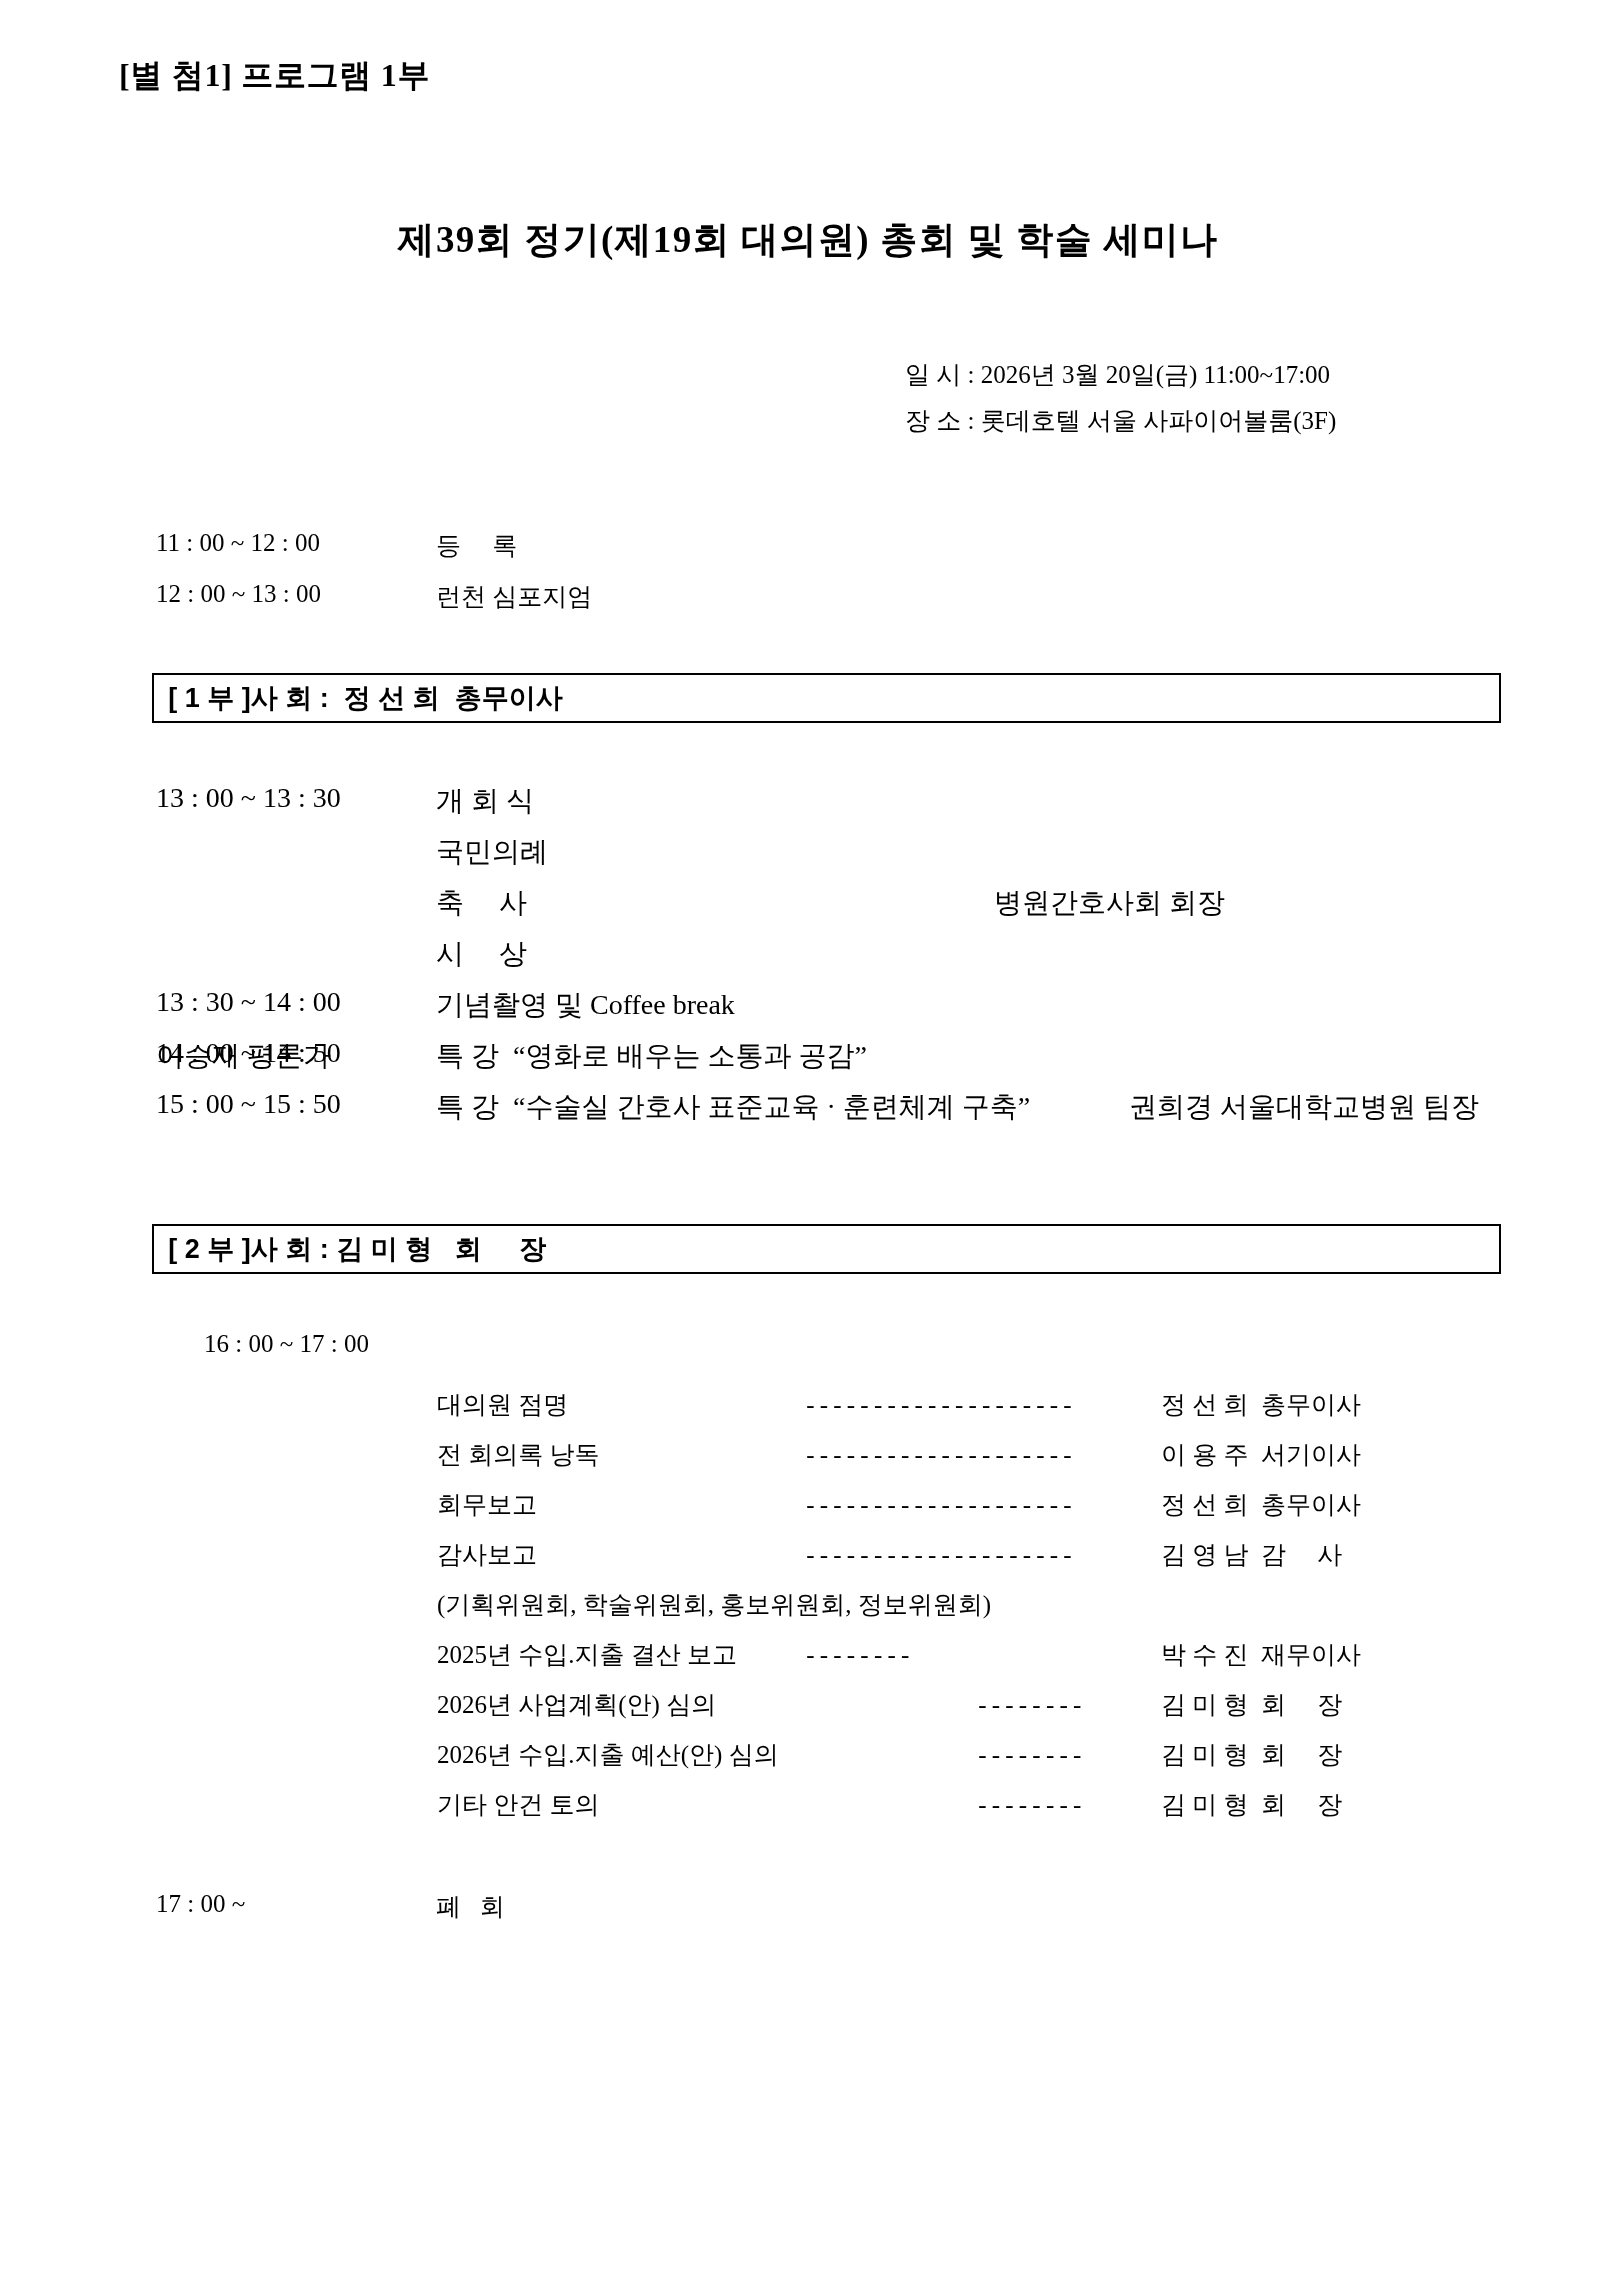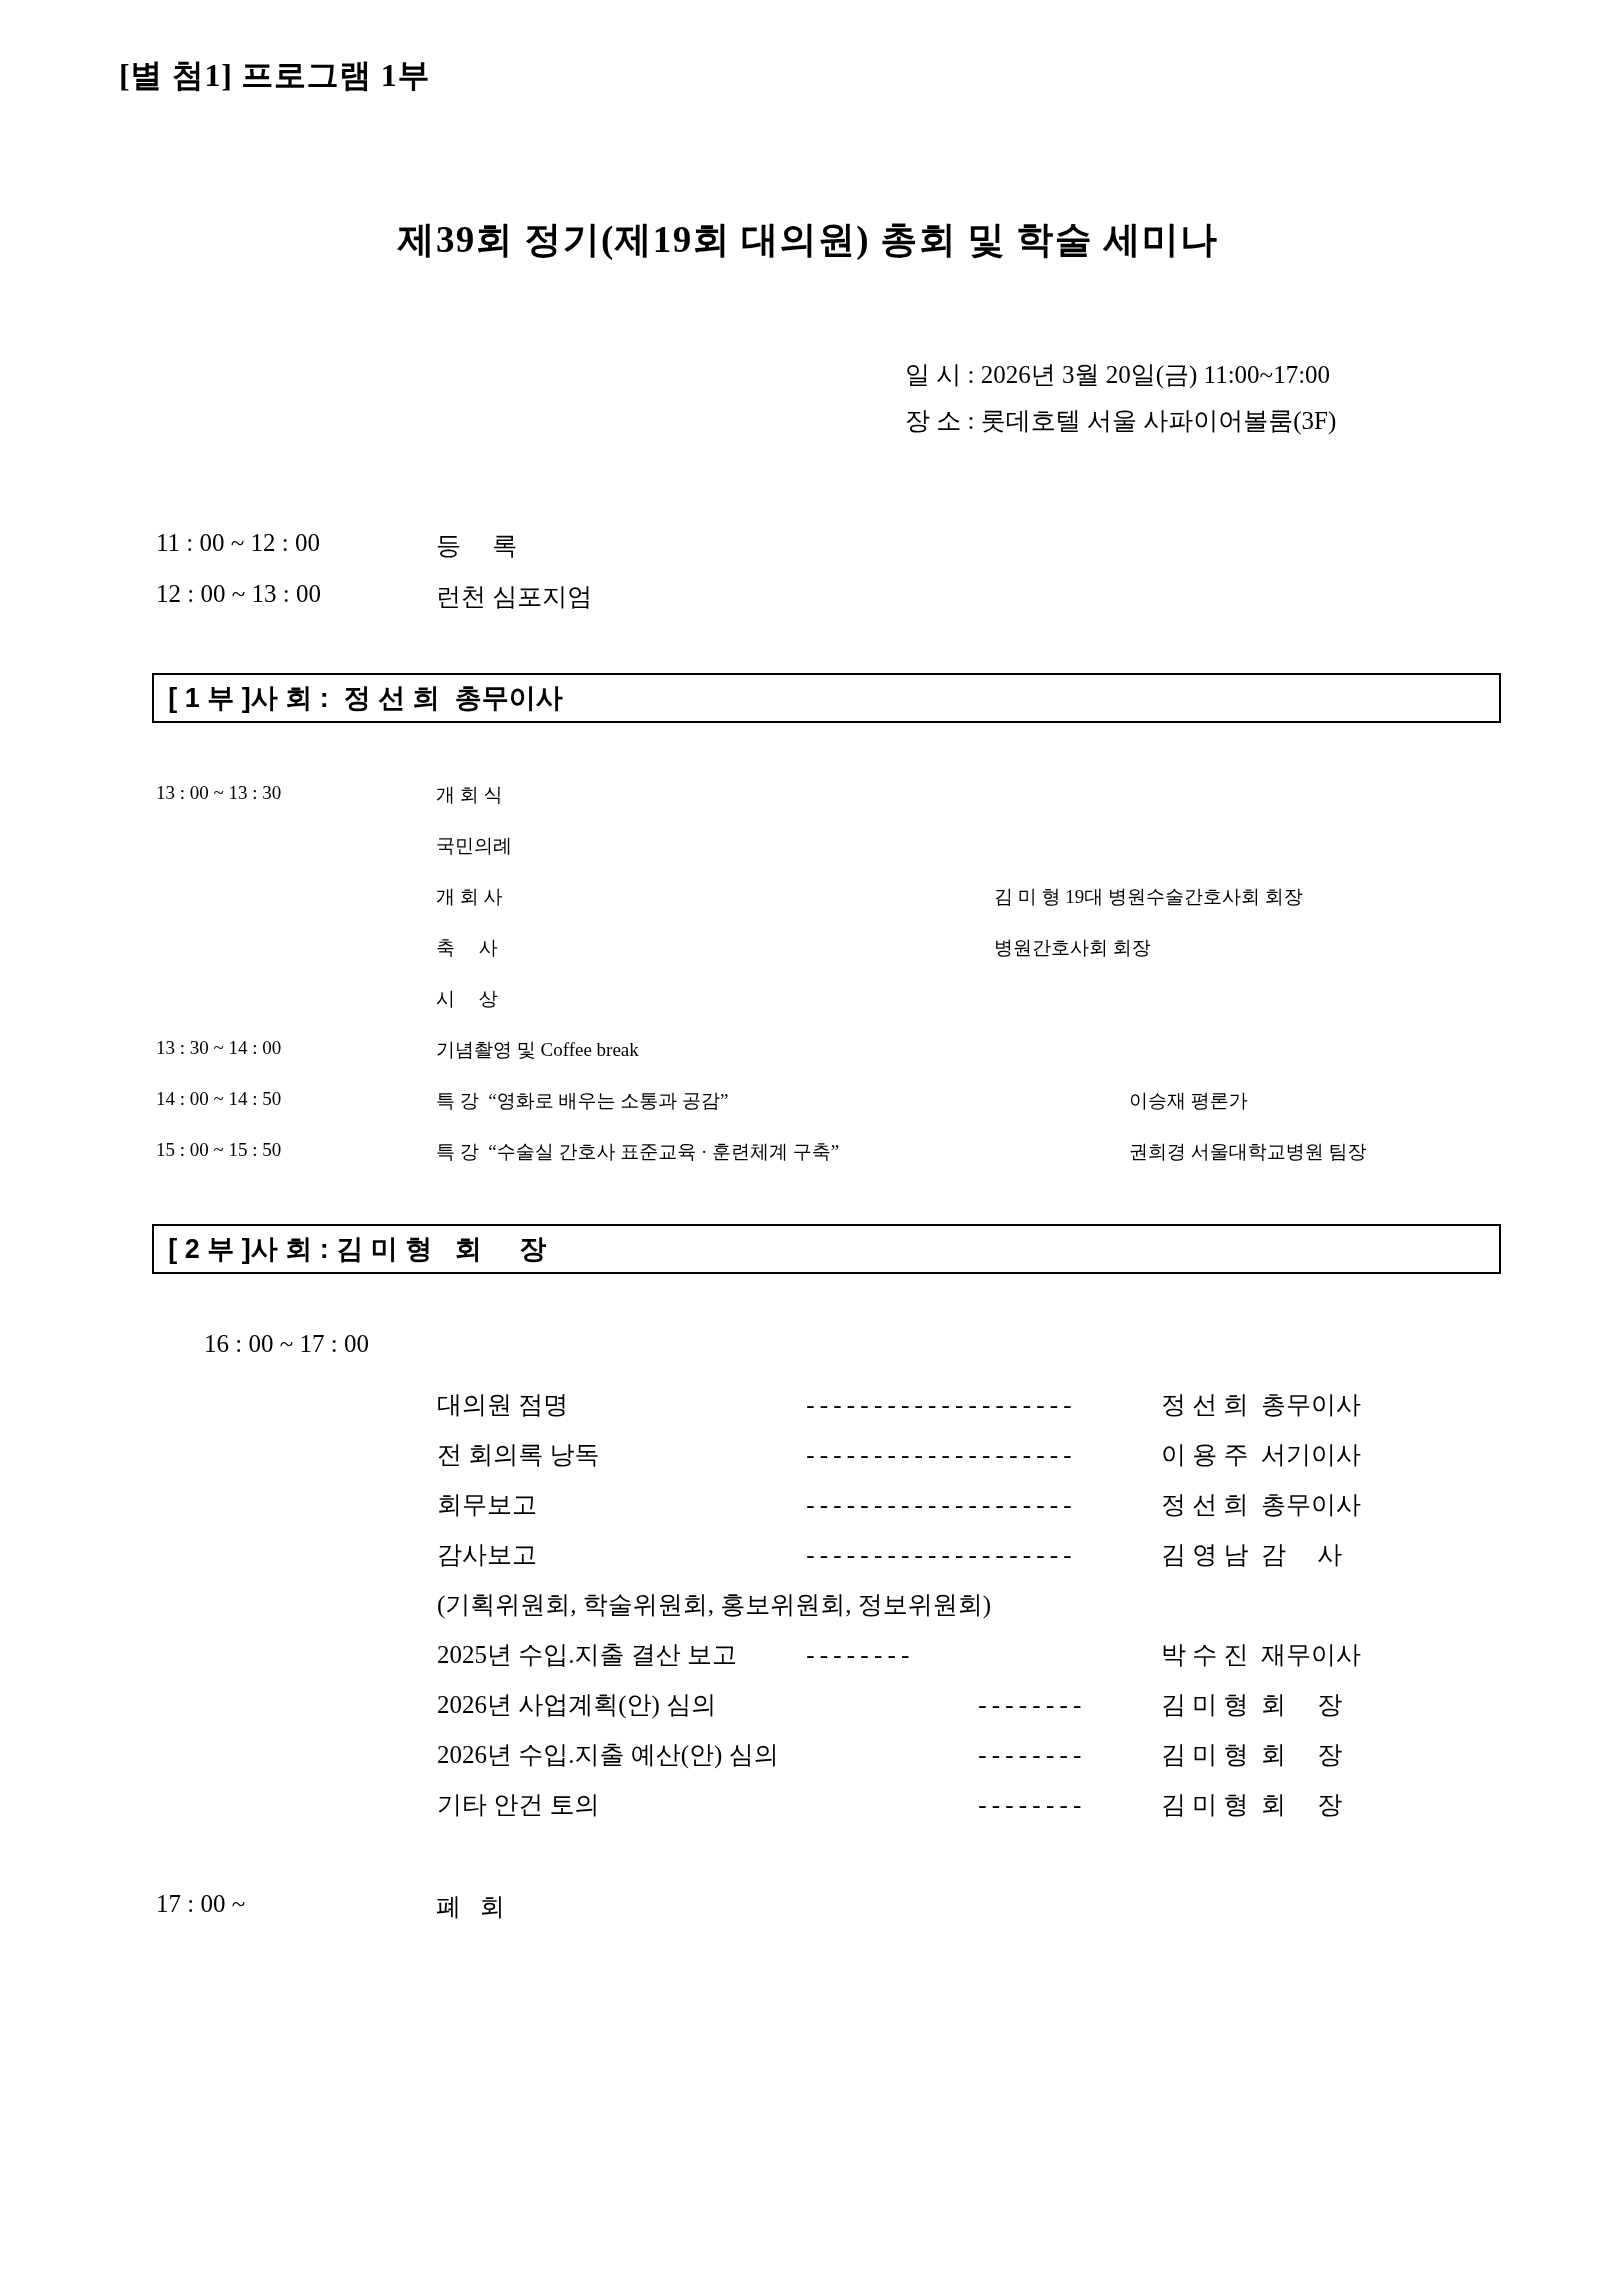--- a/index.html
+++ b/index.html
@@ -35,21 +35,21 @@
   .secbox{
     position:absolute; left:152px; width:1349px; height:50px;
     border:2px solid #000; box-sizing:border-box;
     display:flex; align-items:center;
     padding:0 14.3px;
     font-family:"Liberation Sans", sans-serif; font-weight:bold; font-size:27px;
   }
   .secbox1{ top:673px; }
   .secbox2{ top:1224px; }
 
-  .p1-rows{ position:absolute; left:156px; top:782px; font-size:19px; }
+  .p1-rows{ position:absolute; left:156px; top:782px; font-size:28px; }
   .p1-rows .s-row:nth-child(3) .sp, .p1-rows .s-row:nth-child(4) .sp{ left:838px; }
   .p1-rows .s-row:nth-child(7) .sp, .p1-rows .s-row:nth-child(8) .sp{ left:973px; }
 
   .p2-time{ position:absolute; left:156px; top:1330px; font-size:25px;margin-left:48px; }
   .p2-rows{ position:absolute; left:437px; top:1388px; font-size:25px; }
   .p2-row{ position:relative; height:50px; }
   .p2-item{ display:inline-block; min-width:363px; }
   .p2-rows .p2-row:nth-child(n+7) .p2-item{ min-width:535px; }
   .p2-dashes{ letter-spacing:5.2px; }
   .p2-name{ position:absolute; left:688px; top:0;margin-left:36px; }
@@ -90,25 +90,20 @@
   <div class="p1-rows">
     <div class="s-row">
       <span class="t">13 : 00 ~ 13 : 30</span>
       <span class="i">개 회 식</span>
       <span class="sp"></span>
     </div>
     <div class="s-row">
       <span class="t"></span>
       <span class="i">국민의례</span>
       <span class="sp"></span>
-    </div>
-    <div class="s-row">
-      <span class="t"></span>
-      <span class="i">개 회 사</span>
-      <span class="sp">김 미 형 19대 병원수술간호사회 회장</span>
     </div>
     <div class="s-row">
       <span class="t"></span>
       <span class="i">축     사</span>
       <span class="sp">병원간호사회 회장</span>
     </div>
     <div class="s-row">
       <span class="t"></span>
       <span class="i">시     상</span>
       <span class="sp"></span>

